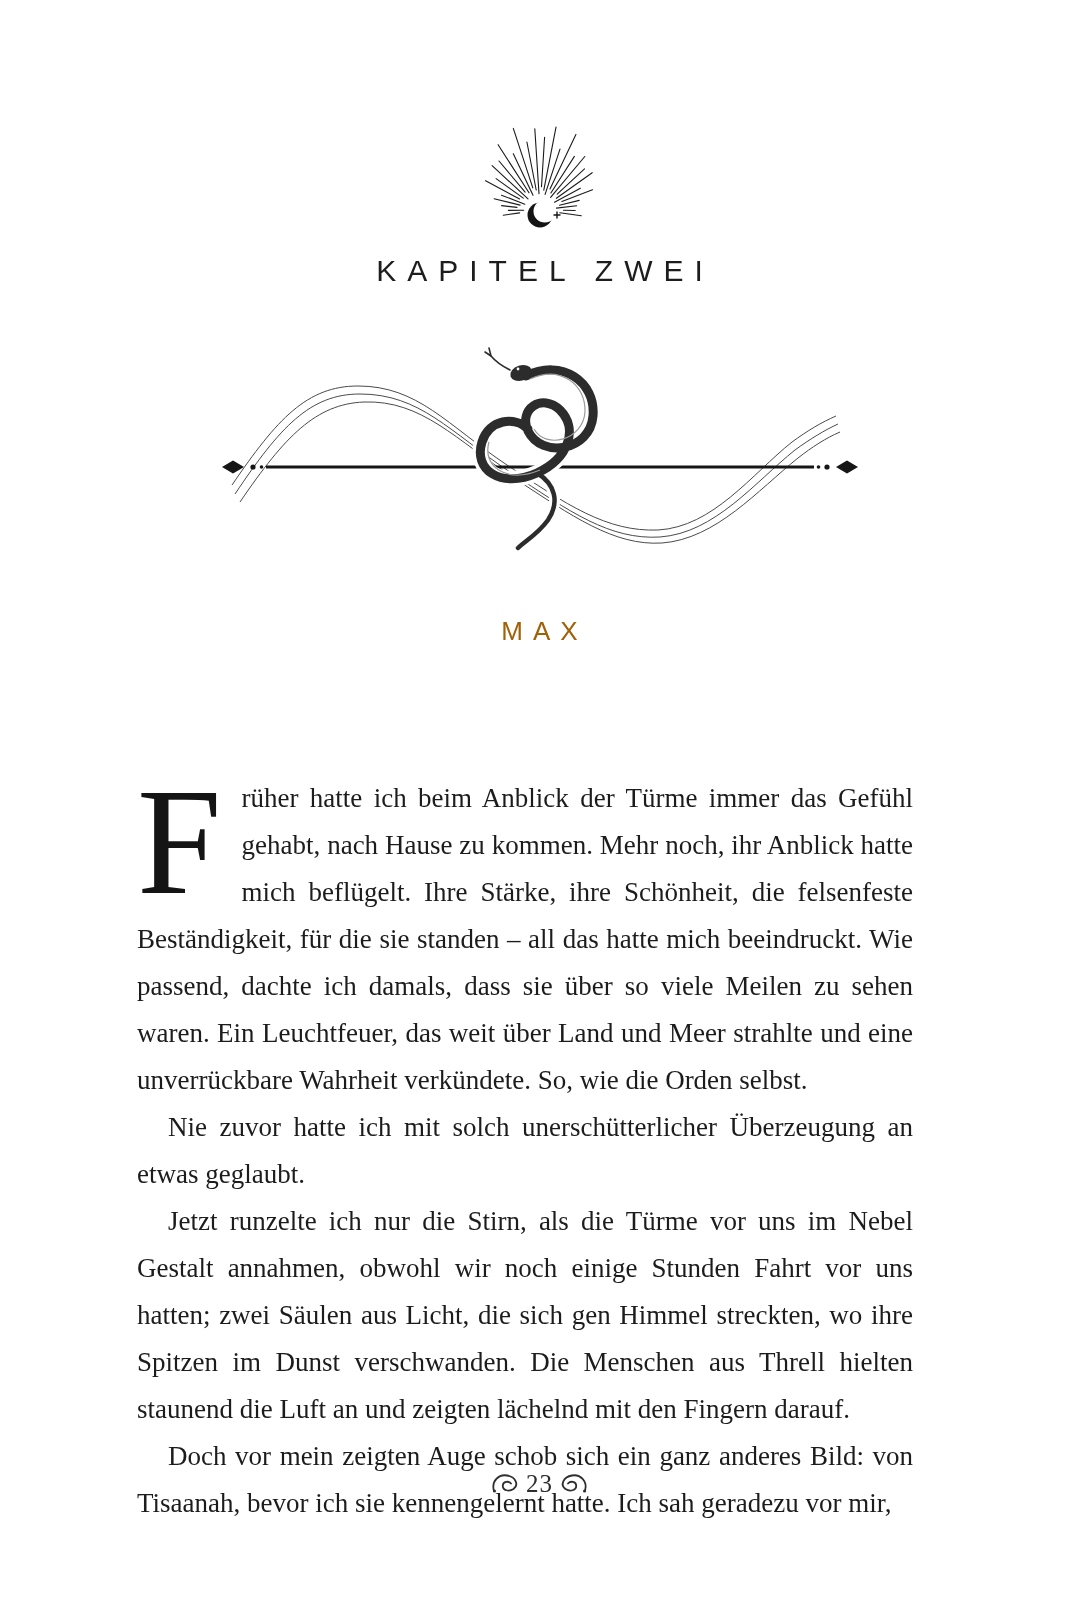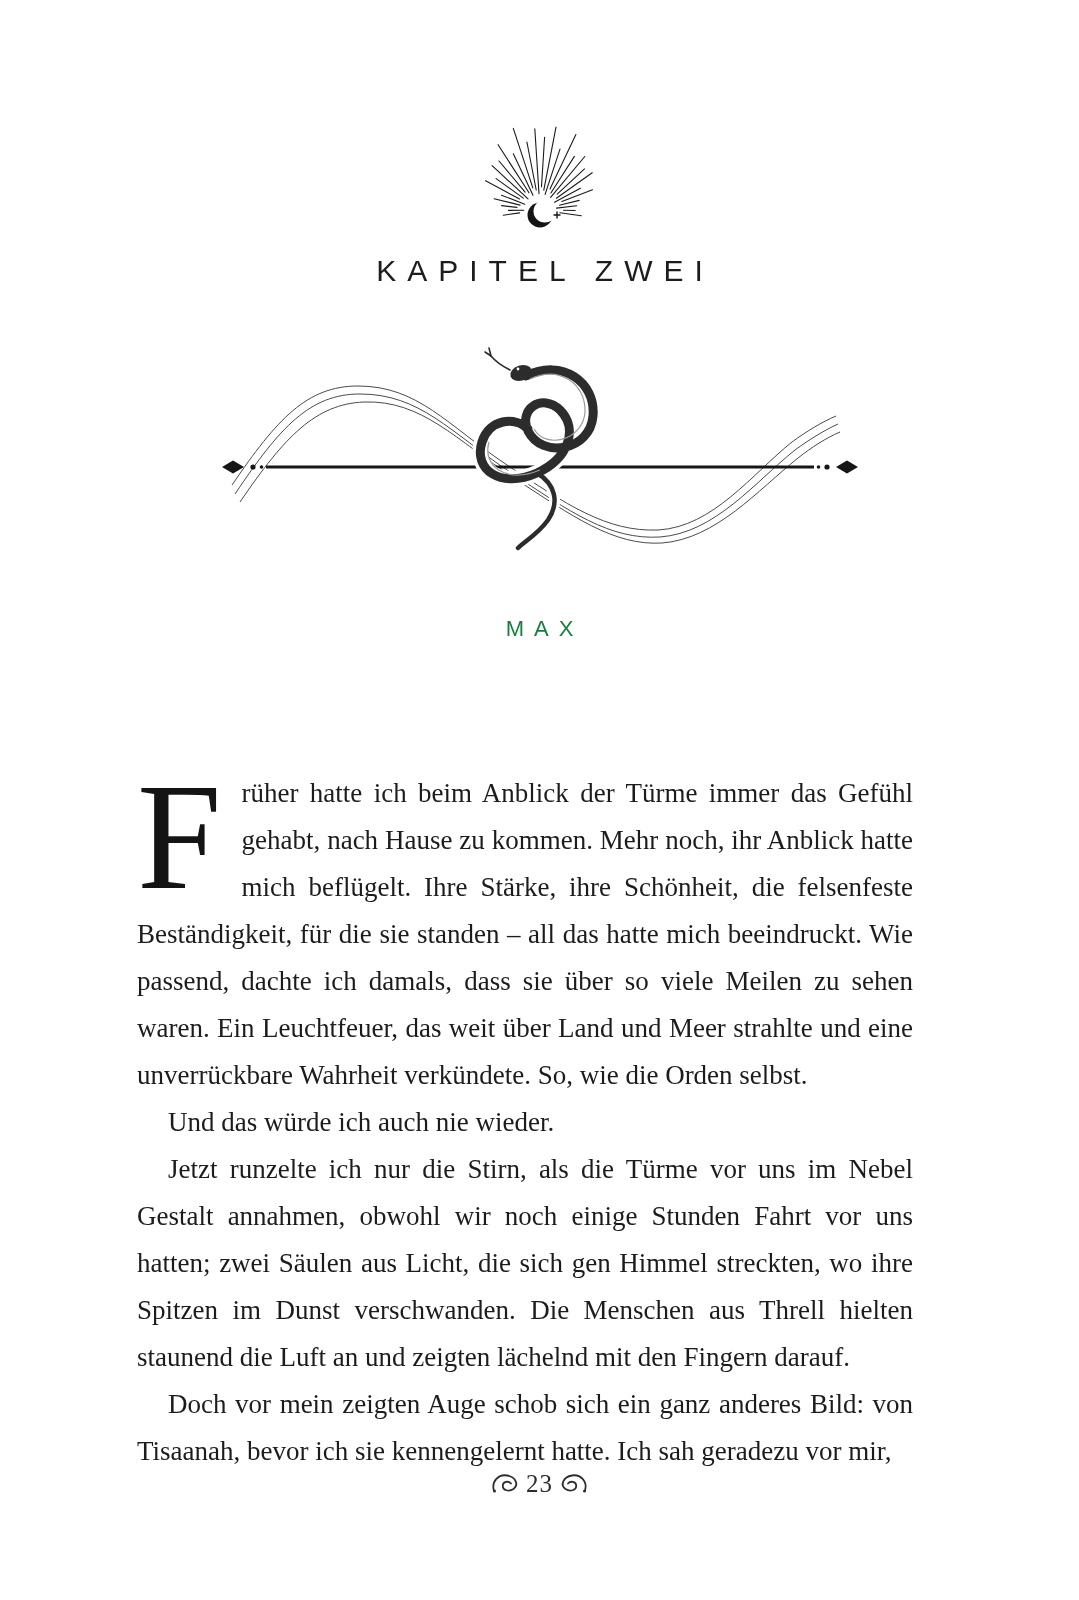--- a/index.html
+++ b/index.html
@@ -33,24 +33,24 @@
   }
   .divider-wrap {
     margin-top: 44px;
     text-align: center;
   }
   .pov-name {
     margin-top: 52px;
     text-align: center;
     font-family: "Liberation Sans", sans-serif;
     font-weight: 400;
-    font-size: 22px;
+    font-size: 26px;
     letter-spacing: 10px;
     text-indent: 10px;
-    color: #15803d;
+    color: #a16207;
   }
   .body-text {
     margin: 128px 166px 0 137px;
     font-size: 27px;
     line-height: 47px;
     text-align: justify;
     hyphens: auto;
     -webkit-hyphens: auto;
   }
   .body-text p {
@@ -177,21 +177,21 @@
       </g>
     </svg>
   </div>
 
   <div class="pov-name">MAX</div>
 
   <div class="body-text">
     <p>
       <span class="dropcap">F</span><span>rüher hatte ich beim Anblick der Türme immer das Gefühl gehabt, nach Hause zu kommen. Mehr noch, ihr Anblick hatte mich beflügelt. Ihre Stärke, ihre Schönheit, die felsenfeste Beständigkeit, für die sie standen – all das hatte mich beeindruckt. Wie passend, dachte ich damals, dass sie über so viele Meilen zu sehen waren. Ein Leuchtfeuer, das weit über Land und Meer strahlte und eine unverrückbare Wahrheit verkündete. So, wie die Orden selbst.</span>
     </p>
-    <p class="indent">Und das würde ich auch nie wieder.</p>
+    <p class="indent">Nie zuvor hatte ich mit solch unerschütterlicher Überzeugung an etwas geglaubt.</p>
     <p class="indent">Jetzt runzelte ich nur die Stirn, als die Türme vor uns im Nebel Gestalt annahmen, obwohl wir noch einige Stunden Fahrt vor uns hatten; zwei Säulen aus Licht, die sich gen Himmel streckten, wo ihre Spitzen im Dunst verschwanden. Die Menschen aus Threll hielten staunend die Luft an und zeigten lächelnd mit den Fingern darauf.</p>
     <p class="indent">Doch vor mein zeigten Auge schob sich ein ganz anderes Bild: von Tisaanah, bevor ich sie kennengelernt hatte. Ich sah geradezu vor mir,</p>
   </div>
 
   <div class="footer">
     <svg width="36" height="26" viewBox="0 0 36 26">
       <path d="M4,20 C1,10 9,3 17,4.5 C26,6 29,14 23.5,18 C19,21 12.5,19.5 12.8,14.5 C13,10.5 18.5,9.5 21,12.5" fill="none" stroke="#2e2e2e" stroke-width="1.8" stroke-linecap="round"></path>
       <circle cx="4.5" cy="20" r="1.5" fill="#2e2e2e"></circle>
     </svg>
     <span class="page-number">23</span>

